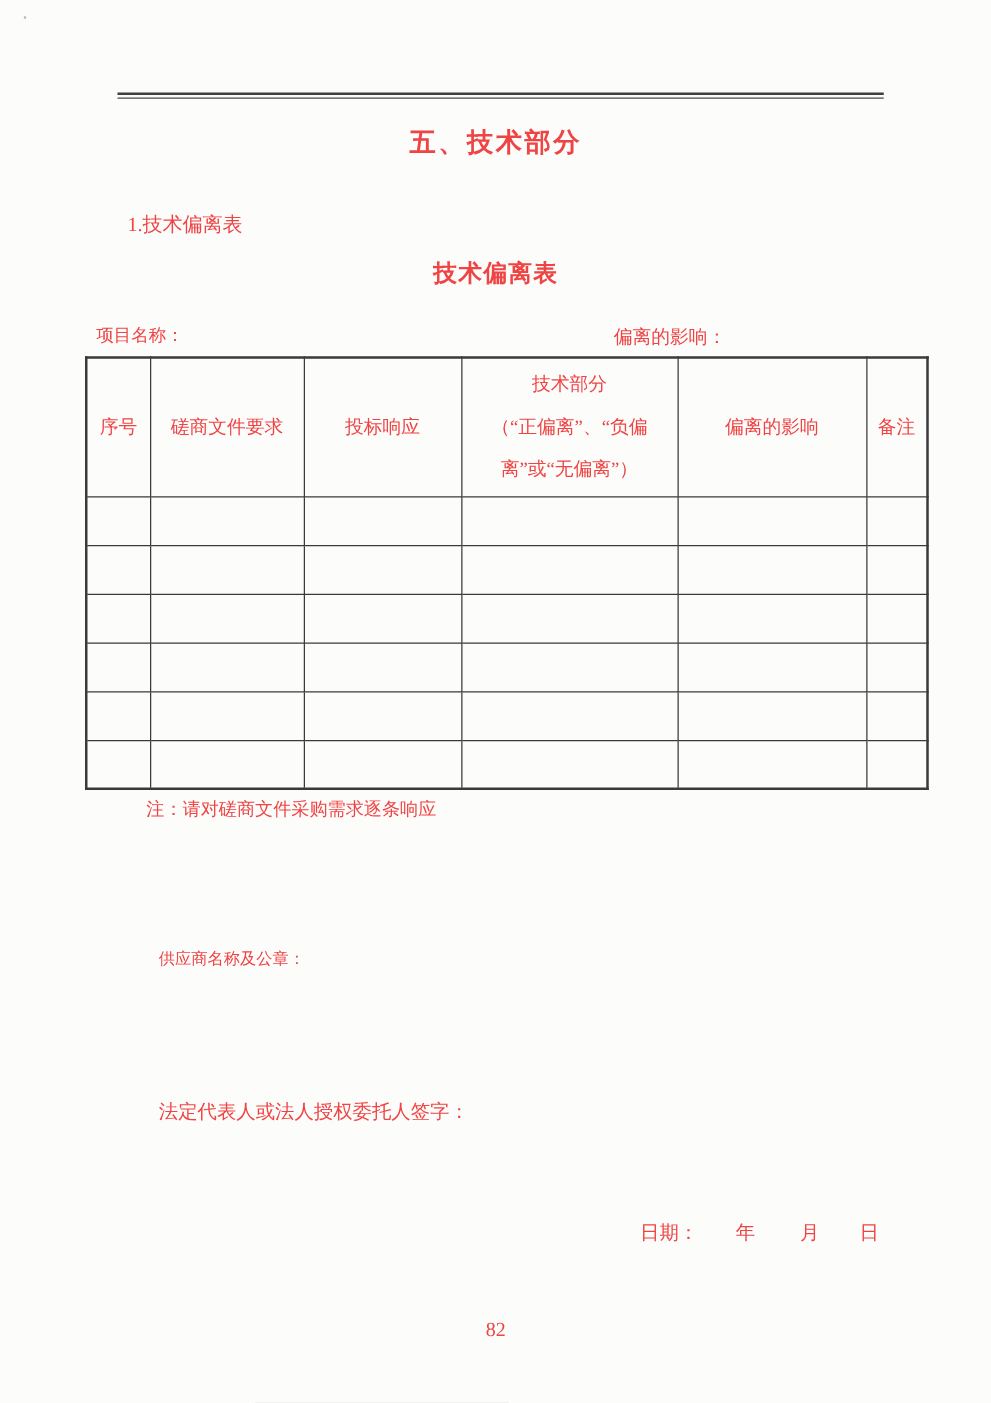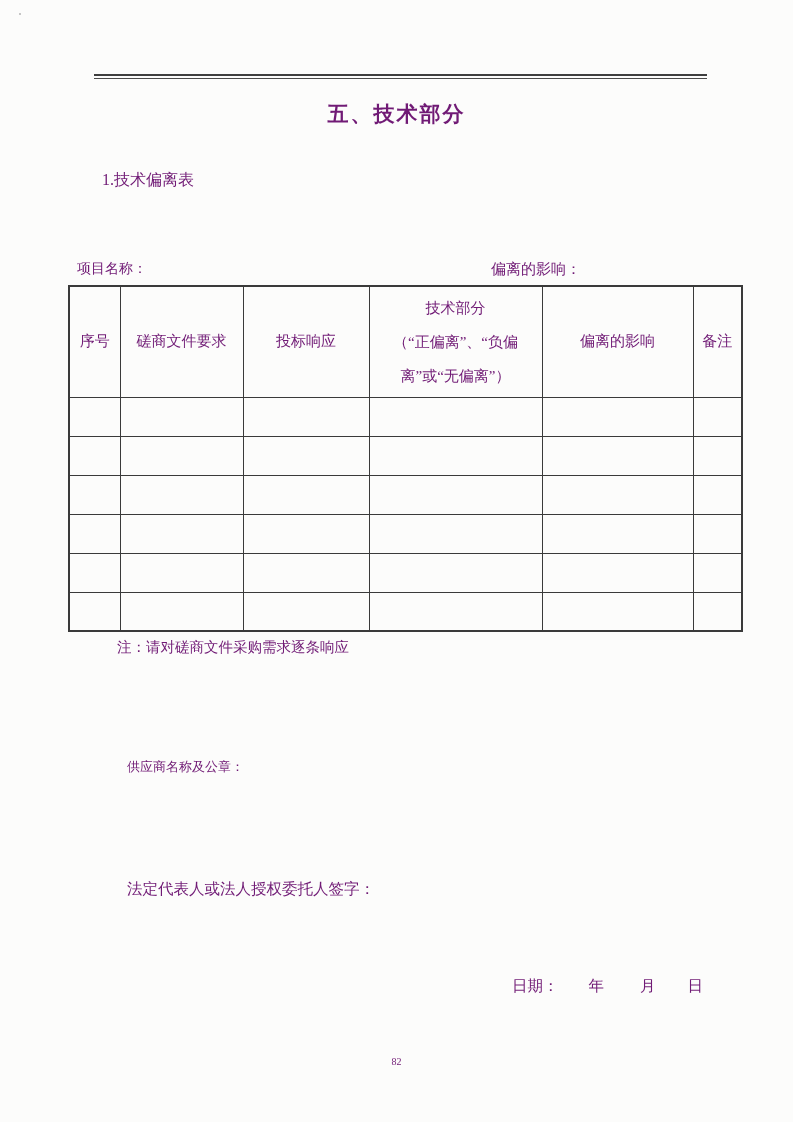--- a/index.html
+++ b/index.html
@@ -7,21 +7,21 @@
     padding: 0;
     background: #e9e9e9;
     font-family: "Liberation Serif", "DejaVu Serif", serif;
   }
   .page {
     position: relative;
     width: 793px;
     height: 1122px;
     margin: 0 auto;
     background: #fcfcfb;
-    color: #701a75;
+    color: #ef4444;
     overflow: hidden;
   }
   
   .top-rule {
     position: absolute;
     left: 94px;
     top: 74px;
     width: 613px;
     height: 2px;
     border-top: 2px solid #3f3f3f;
@@ -111,21 +111,21 @@
     white-space: nowrap;
   }
   .date-line .yr { margin-left: 30px; }
   .date-line .mo { margin-left: 36px; }
   .date-line .dy { margin-left: 32px; }
   .page-num {
     position: absolute;
     left: 0; right: 0;
     top: 1056px;
     text-align: center;
-    font-size: 10px;
+    font-size: 16px;
   }
   .speck {
     position: absolute;
     left: 19px;
     top: 13px;
     width: 2px;
     height: 2px;
     background: #b5b5b5;
     border-radius: 50%;
   }
@@ -136,20 +136,21 @@
 <div class="page">
 
   <div class="speck"></div>
 
   <div class="top-rule"></div>
 
   <div class="section-title">五、技术部分</div>
 
   <div class="subsection">1.技术偏离表</div>
 
+  <div class="table-title">技术偏离表</div>
 
   <div class="project-name">项目名称：</div>
 
   <div class="project-number">偏离的影响：</div>
 
   <table class="deviation-table">
     <colgroup>
       <col style="width:51px">
       <col style="width:123px">
       <col style="width:126px">

